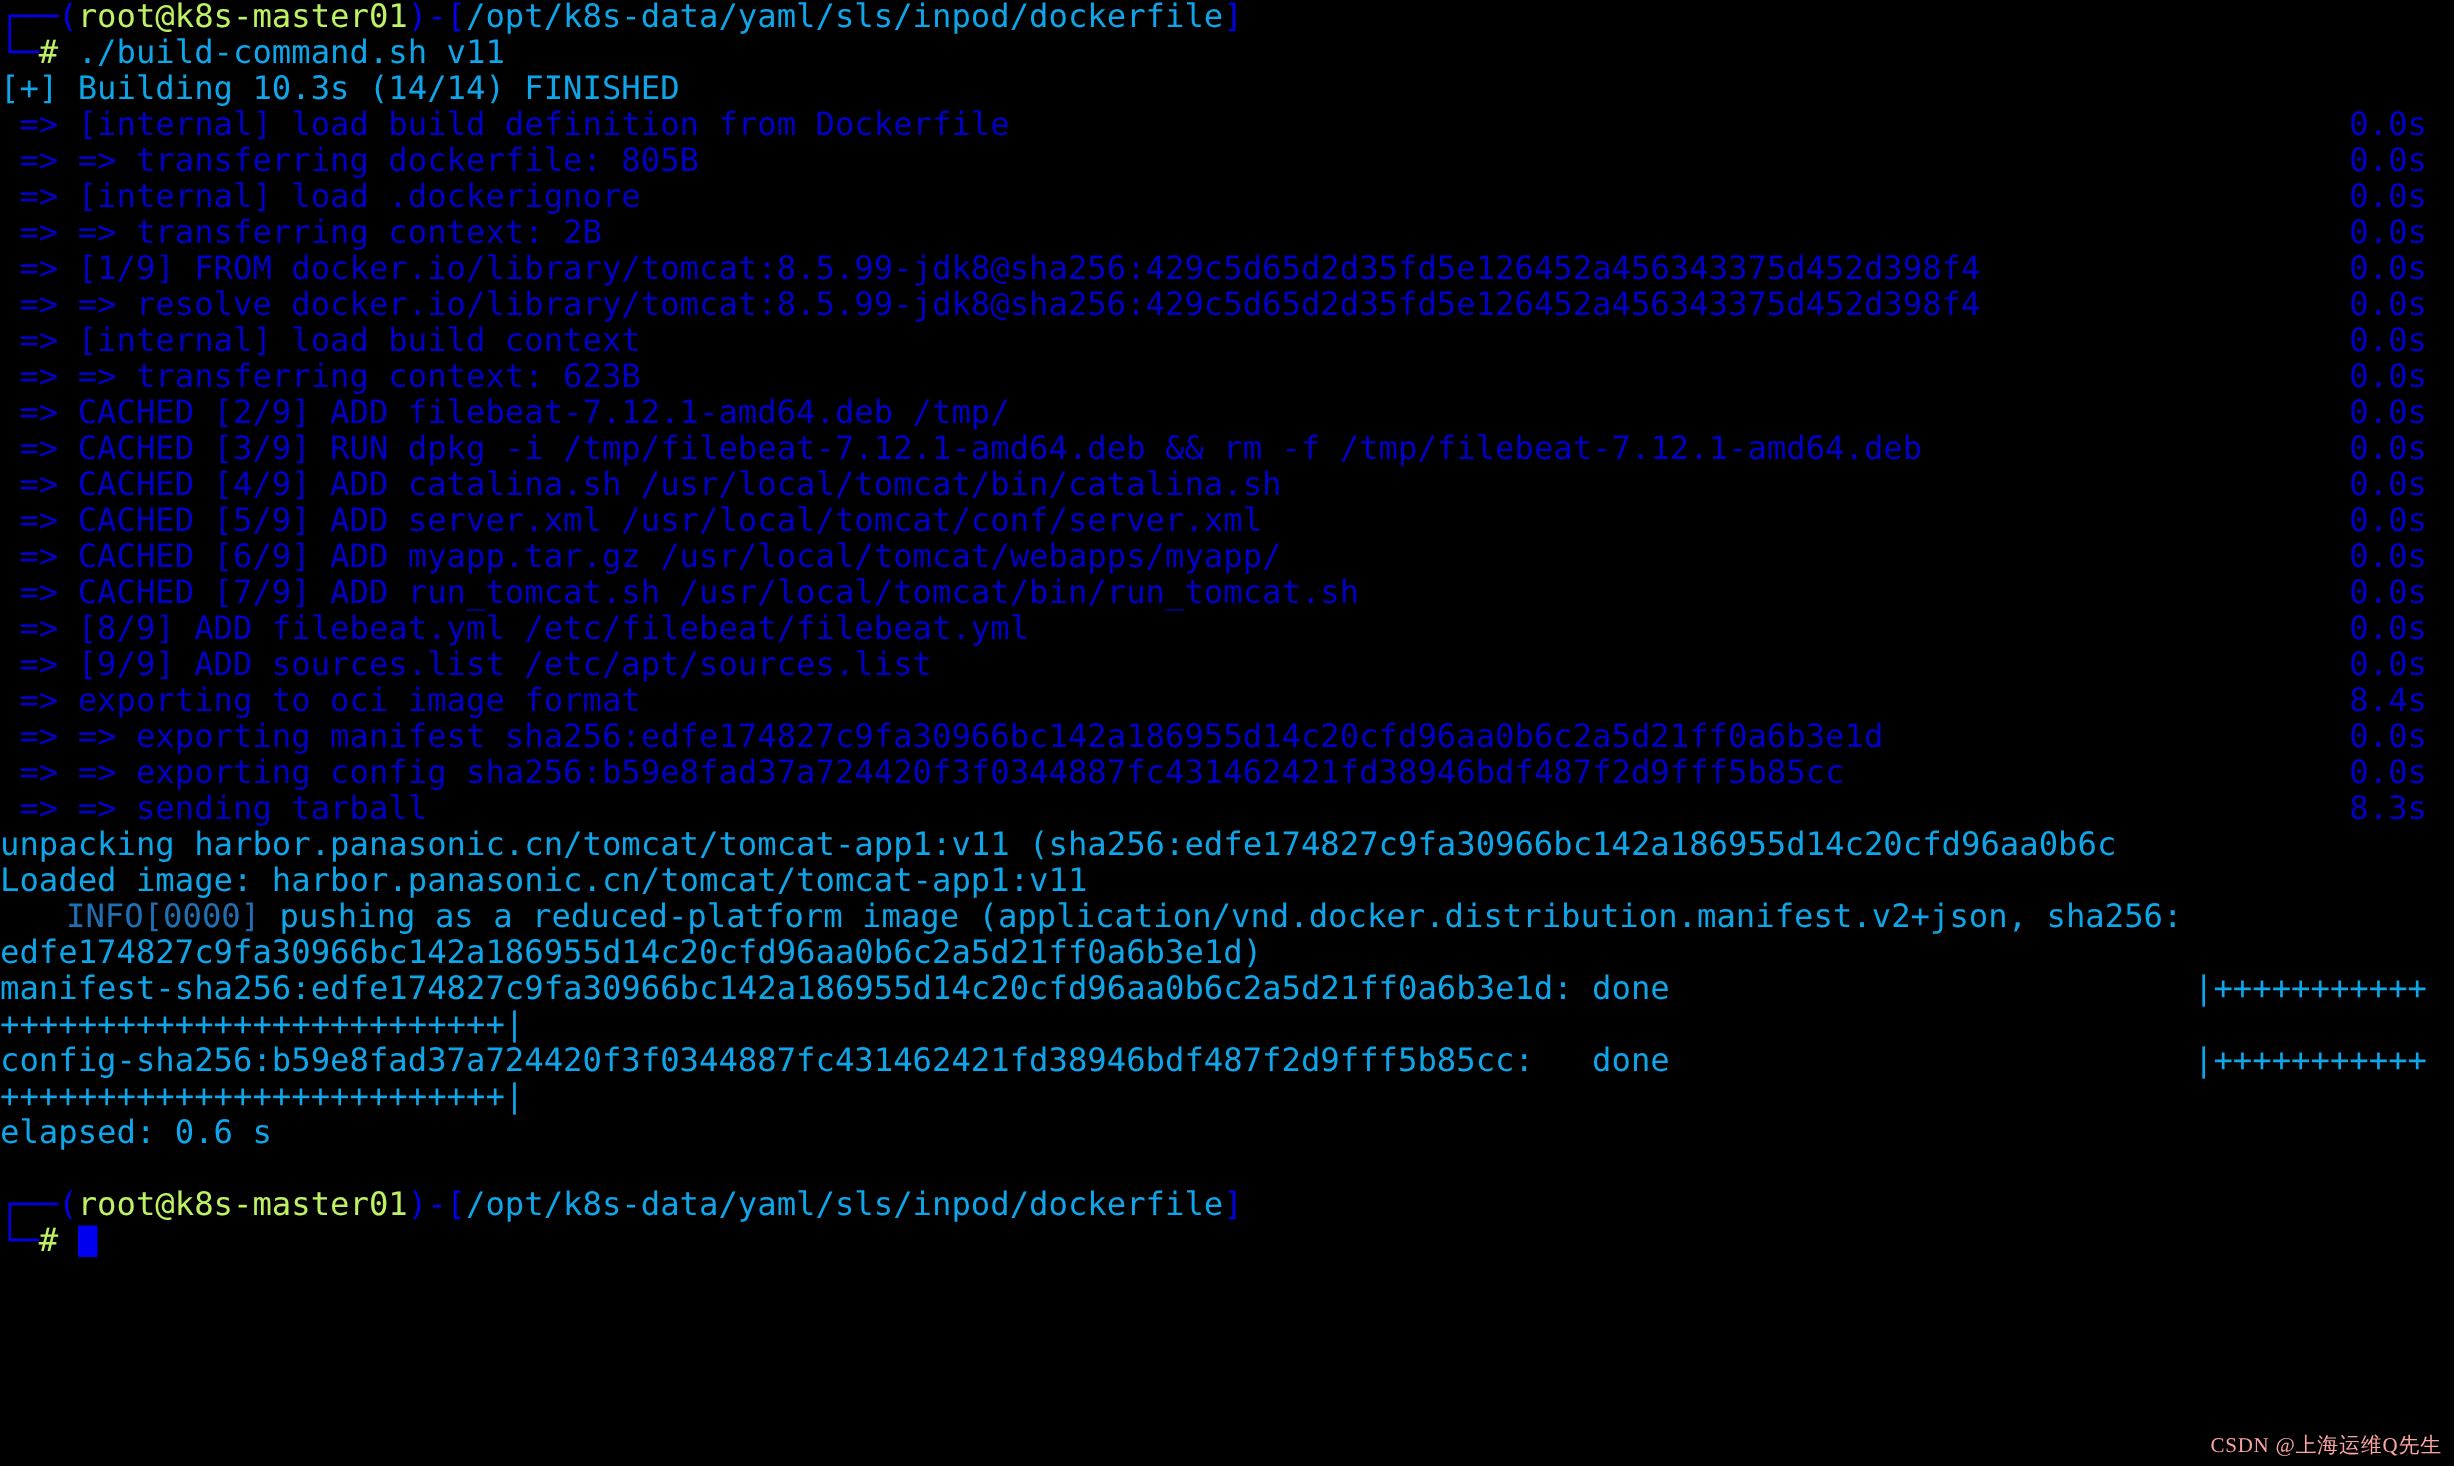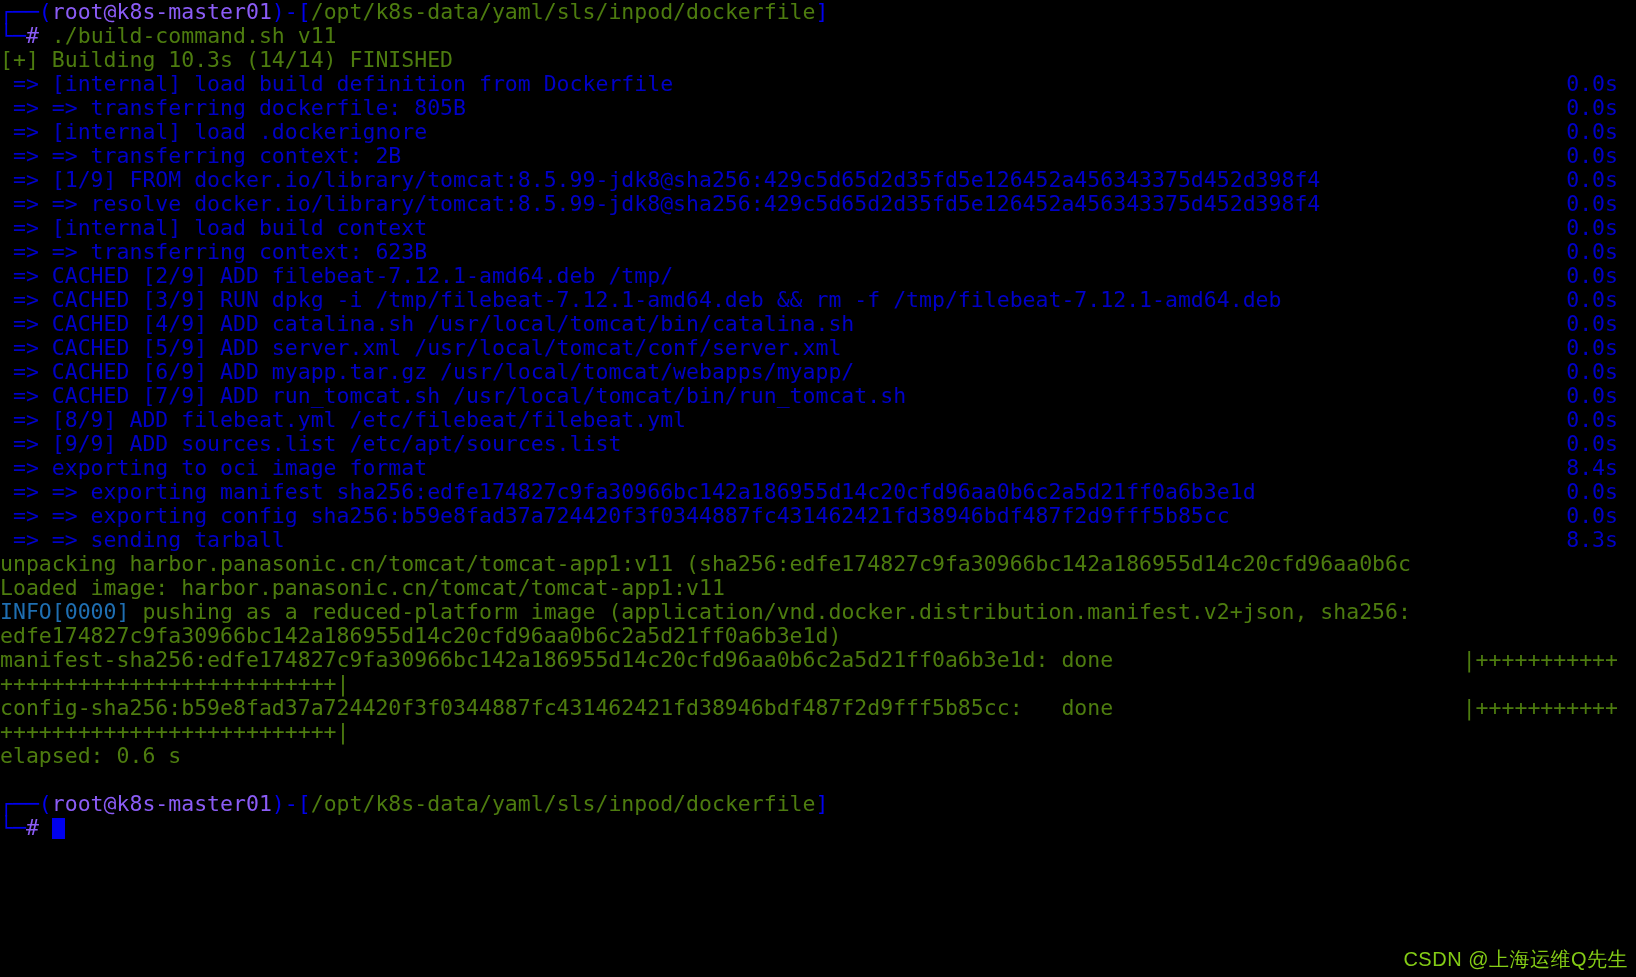--- a/index.html
+++ b/index.html
@@ -32,40 +32,40 @@
     font-family: "DejaVu Sans Mono", "Liberation Mono", monospace;
   }
   .line .txt { white-space: pre; }
   .dur {
     position: absolute;
     right: 18px;
     top: 0;
     white-space: pre;
   }
   
-  .c-green   { color: #4d7c0f; }
+  .c-green   { color: #0ea5e9; }
   .c-blue    { color: #0000c8; }
-  .c-red     { color: #8b5cf6; }
+  .c-red     { color: #bef264; }
   .c-promptblue { color: #0000ee; }
-  .c-info    { color: #1f6fb2; }
+  .c-info    { color: #1f6fb2; margin-left: 44px; }
 
   .cursor {
     display: inline-block;
     width: 13px;
     height: 21px;
     background: #0000ee;
     vertical-align: -4px;
   }
   .watermark {
     position: absolute;
     right: 8px;
     bottom: 4px;
-    color: #84cc16;
-    font-size: 20px;
-    font-family: Liberation Sans, sans-serif;
+    color: #fca5a5;
+    font-size: 14px;
+    font-family: Liberation Serif, serif;
     letter-spacing: 0.5px;
   }
   .spacer { height: 24px; }
 </style>
 </head>
 <body>
 
 <div id="terminal">
 
   <div class="line"><span class="c-promptblue txt">┌──(</span><span class="c-red txt">root@k8s-master01</span><span class="c-promptblue txt">)-[</span><span class="c-green txt">/opt/k8s-data/yaml/sls/inpod/dockerfile</span><span class="c-promptblue txt">]</span></div>

